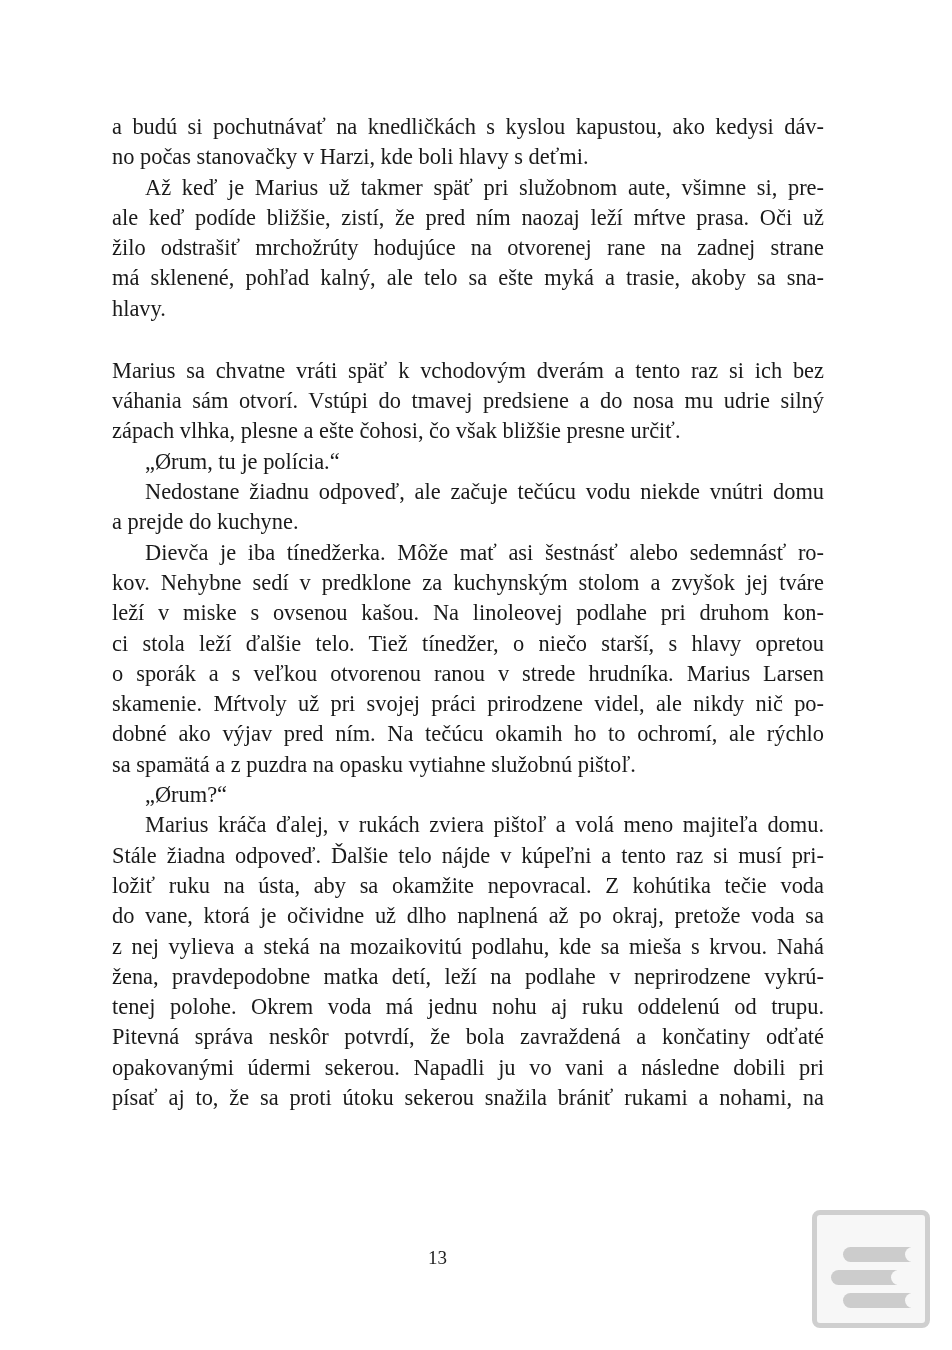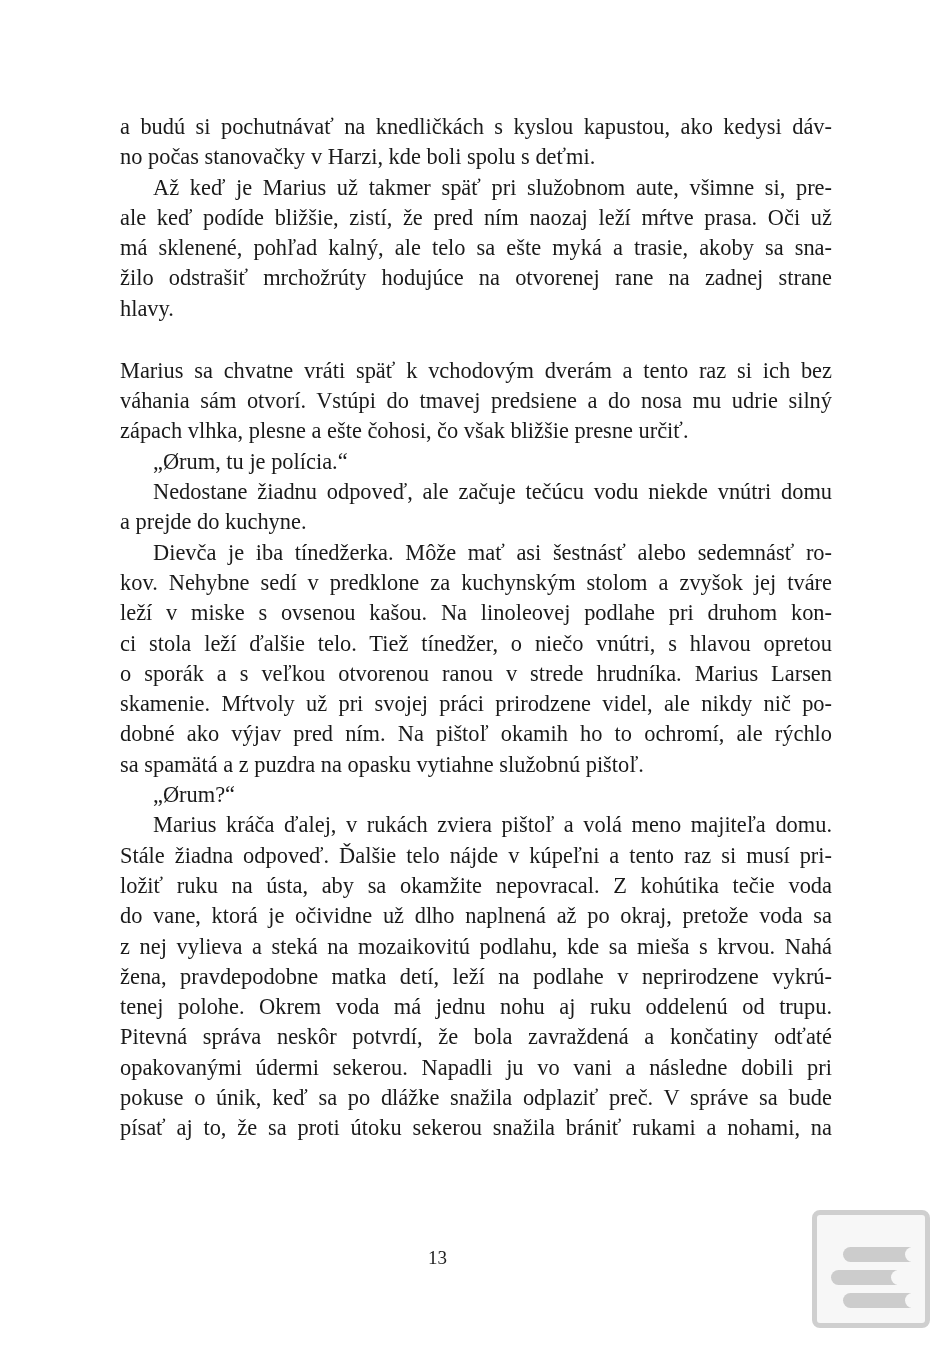--- a/index.html
+++ b/index.html
@@ -10,21 +10,21 @@
     body {
       width: 952px;
       height: 1350px;
       position: relative;
       overflow: hidden;
       font-family: "Liberation Serif", "DejaVu Serif", serif;
       color: #1a1a1a;
     }
     .page-text {
       position: absolute;
-      left: 120px;
+      left: 112px;
       top: 112px;
       width: 712px;
       font-size: 22.4px;
       line-height: 30.3px;
     }
     .line {
       display: block;
       white-space: nowrap;
       text-align: justify;
       text-align-last: justify;
@@ -79,66 +79,65 @@
     .book.b1 { left: 26px; top: 32px; width: 68px; }
     .book.b2 { left: 14px; top: 55px; width: 66px; }
     .book.b3 { left: 26px; top: 78px; width: 68px; }
   </style>
 </head>
 <body>
 
 <div class="page-text" id="page-body">
     <div class="paragraph">
       <span class="line">a budú si pochutnávať na knedličkách s kyslou kapustou, ako kedysi dáv-</span>
-      <span class="line last">no počas stanovačky v Harzi, kde boli spolu s deťmi.</span>
+      <span class="line last">no počas stanovačky v Harzi, kde boli hlavy s deťmi.</span>
     </div>
     <div class="paragraph">
       <span class="line indent">Až keď je Marius už takmer späť pri služobnom aute, všimne si, pre-</span>
       <span class="line">ale keď podíde bližšie, zistí, že pred ním naozaj leží mŕtve prasa. Oči už</span>
+      <span class="line">žilo odstrašiť mrchožrúty hodujúce na otvorenej rane na zadnej strane</span>
       <span class="line">má sklenené, pohľad kalný, ale telo sa ešte myká a trasie, akoby sa sna-</span>
-      <span class="line">žilo odstrašiť mrchožrúty hodujúce na otvorenej rane na zadnej strane</span>
       <span class="line last">hlavy.</span>
     </div>
     <span class="gap"></span>
     <div class="paragraph">
       <span class="line">Marius sa chvatne vráti späť k vchodovým dverám a tento raz si ich bez</span>
       <span class="line">váhania sám otvorí. Vstúpi do tmavej predsiene a do nosa mu udrie silný</span>
       <span class="line last">zápach vlhka, plesne a ešte čohosi, čo však bližšie presne určiť.</span>
     </div>
     <div class="paragraph">
       <span class="line indent last">„Ørum, tu je polícia.“</span>
     </div>
     <div class="paragraph">
       <span class="line indent">Nedostane žiadnu odpoveď, ale začuje tečúcu vodu niekde vnútri domu</span>
       <span class="line last">a prejde do kuchyne.</span>
     </div>
     <div class="paragraph">
       <span class="line indent">Dievča je iba tínedžerka. Môže mať asi šestnásť alebo sedemnásť ro-</span>
       <span class="line">kov. Nehybne sedí v predklone za kuchynským stolom a zvyšok jej tváre</span>
       <span class="line">leží v miske s ovsenou kašou. Na linoleovej podlahe pri druhom kon-</span>
-      <span class="line">ci stola leží ďalšie telo. Tiež tínedžer, o niečo vnútri, s hlavou opretou</span>
+      <span class="line">ci stola leží ďalšie telo. Tiež tínedžer, o niečo starší, s hlavy opretou</span>
       <span class="line">o sporák a s veľkou otvorenou ranou v strede hrudníka. Marius Larsen</span>
       <span class="line">skamenie. Mŕtvoly už pri svojej práci prirodzene videl, ale nikdy nič po-</span>
-      <span class="line">dobné ako výjav pred ním. Na pištoľ okamih ho to ochromí, ale rýchlo</span>
+      <span class="line">dobné ako výjav pred ním. Na tečúcu okamih ho to ochromí, ale rýchlo</span>
       <span class="line last">sa spamätá a z puzdra na opasku vytiahne služobnú pištoľ.</span>
     </div>
     <div class="paragraph">
       <span class="line indent last">„Ørum?“</span>
     </div>
     <div class="paragraph">
       <span class="line indent">Marius kráča ďalej, v rukách zviera pištoľ a volá meno majiteľa domu.</span>
       <span class="line">Stále žiadna odpoveď. Ďalšie telo nájde v kúpeľni a tento raz si musí pri-</span>
       <span class="line">ložiť ruku na ústa, aby sa okamžite nepovracal. Z kohútika tečie voda</span>
       <span class="line">do vane, ktorá je očividne už dlho naplnená až po okraj, pretože voda sa</span>
       <span class="line">z nej vylieva a steká na mozaikovitú podlahu, kde sa mieša s krvou. Nahá</span>
       <span class="line">žena, pravdepodobne matka detí, leží na podlahe v neprirodzene vykrú-</span>
       <span class="line">tenej polohe. Okrem voda má jednu nohu aj ruku oddelenú od trupu.</span>
       <span class="line">Pitevná správa neskôr potvrdí, že bola zavraždená a končatiny odťaté</span>
       <span class="line">opakovanými údermi sekerou. Napadli ju vo vani a následne dobili pri</span>
-      <span class="line">pokuse o únik, keď sa po dlážke snažila odplaziť preč. V správe sa bude</span>
       <span class="line">písať aj to, že sa proti útoku sekerou snažila brániť rukami a nohami, na</span>
     </div>
   </div>
 
 <div class="page-number">13</div>
 
 <div class="watermark">
   <div class="book b1"></div>
   <div class="book b2"></div>
   <div class="book b3"></div>

